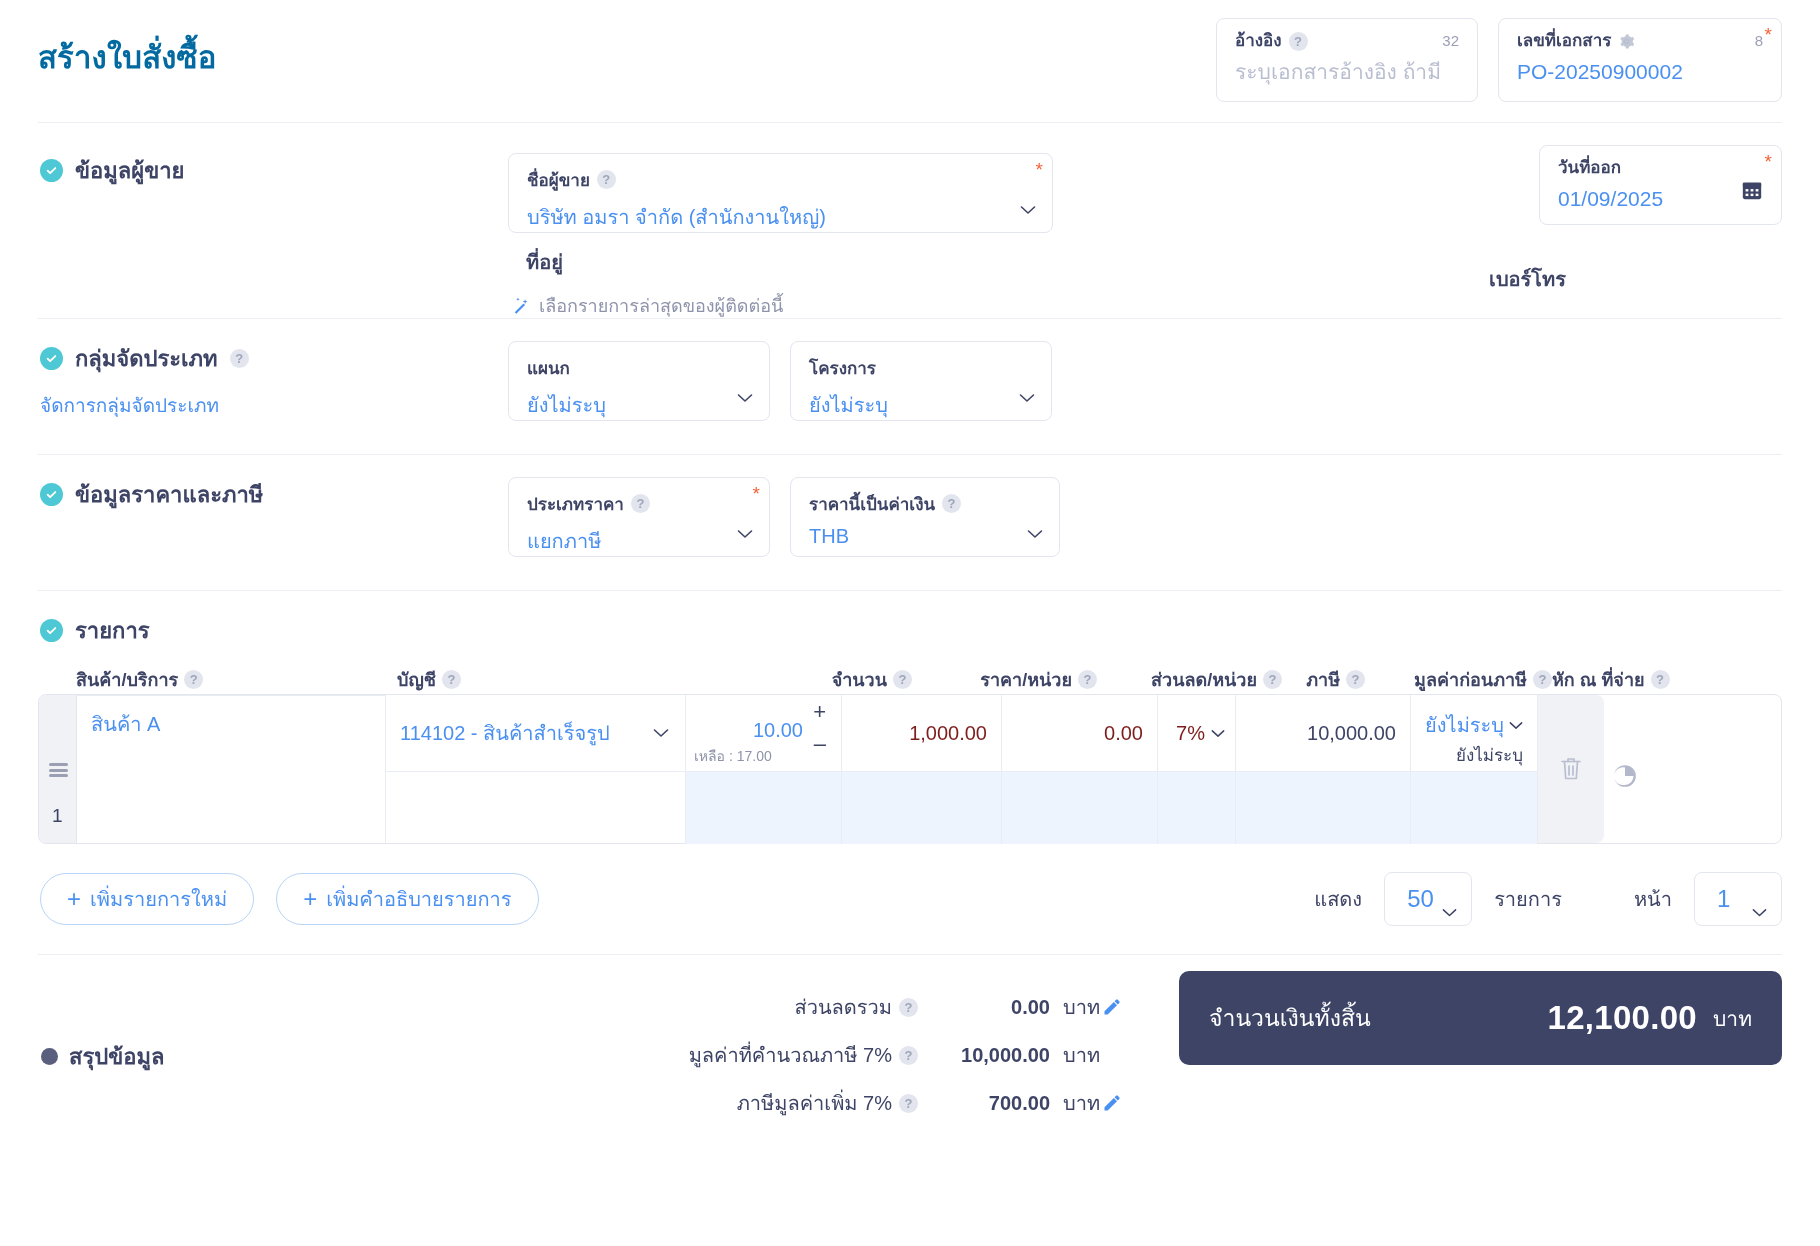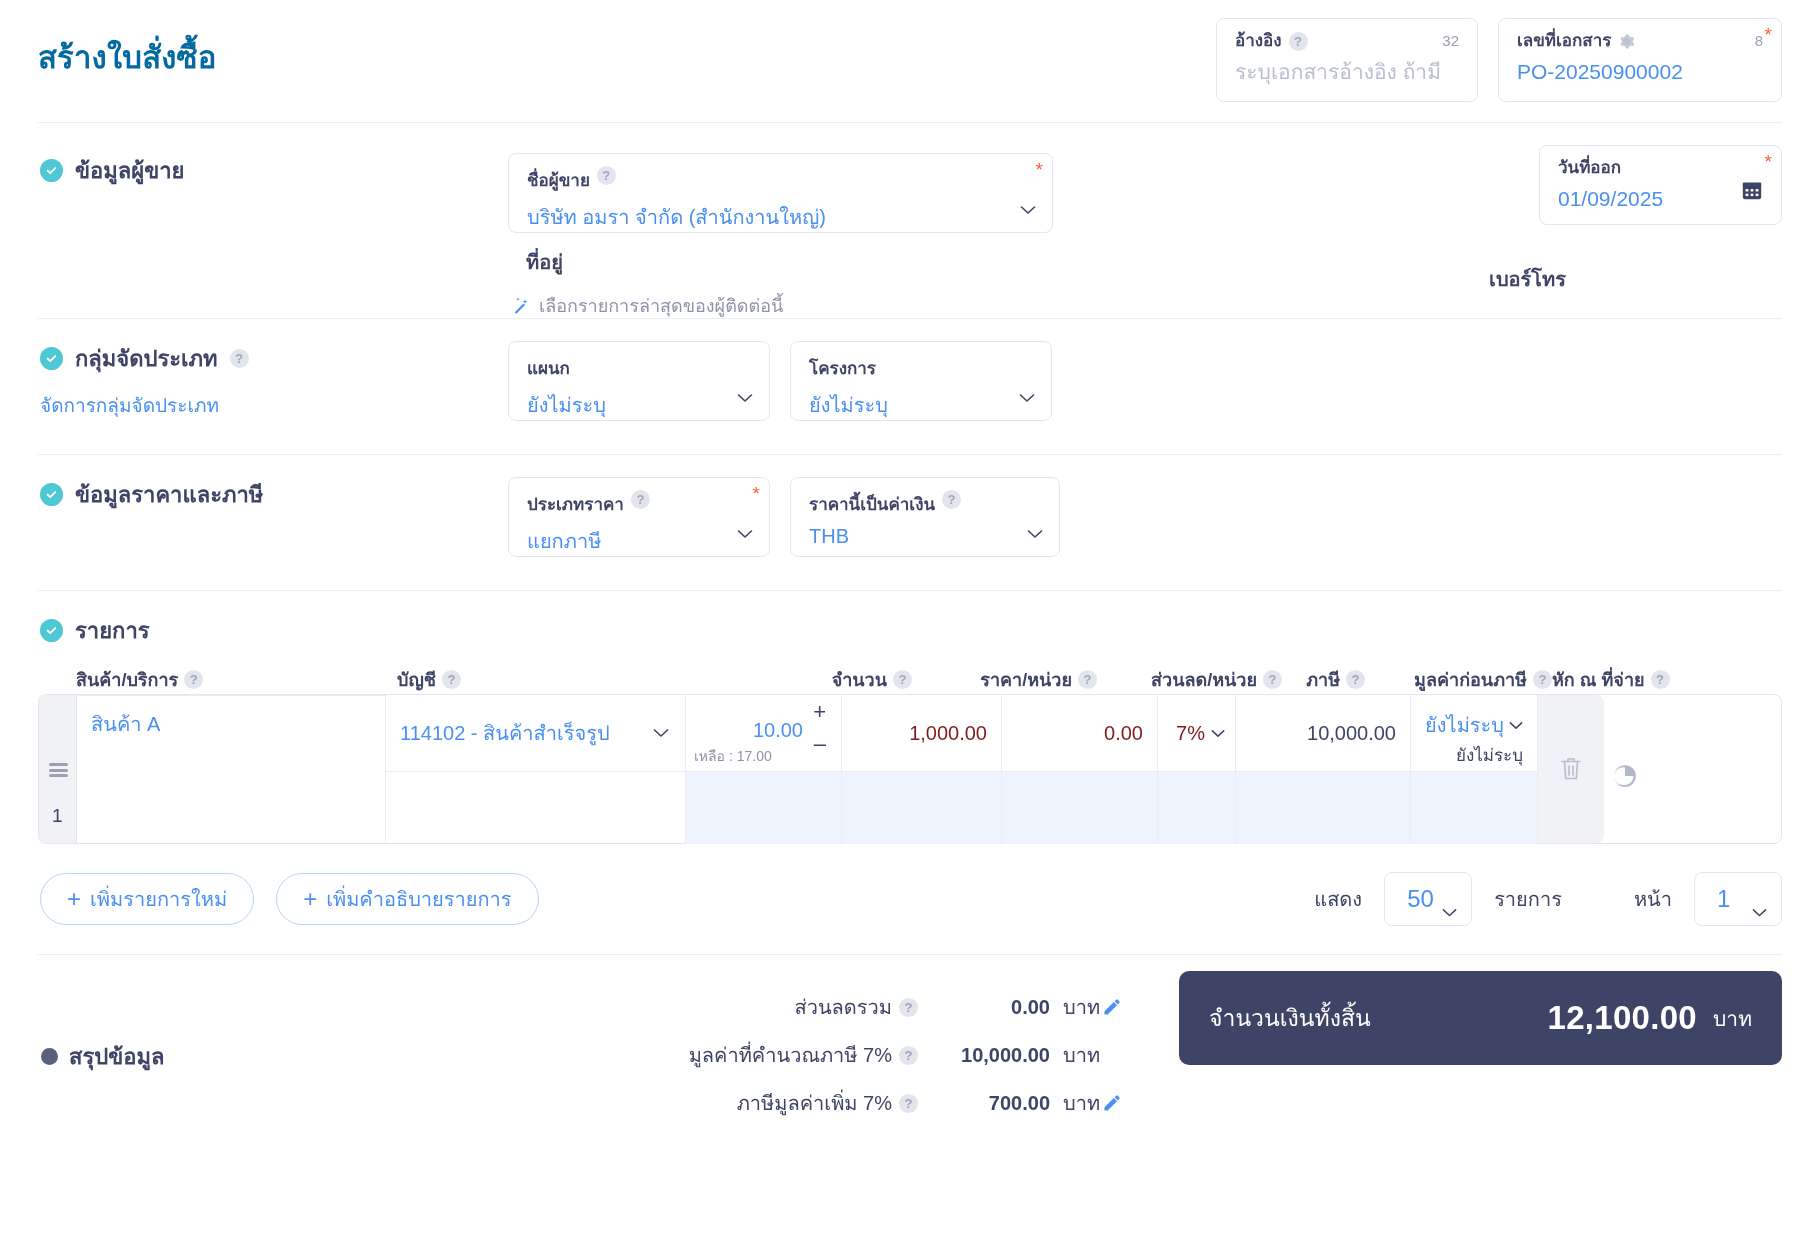--- a/index.html
+++ b/index.html
@@ -70,21 +70,21 @@
   .sect-title { font-size: 22px; font-weight: 600; color: #3e4466; }
   .sub-link {
     margin-top: 14px; margin-left: 0px; font-size: 19px; color: #4a90f0; cursor: pointer;
   }
 
   
   .dd {
     position: relative; border: 1px solid #e3e6ef; border-radius: 8px; background: #fff;
     padding: 12px 16px 12px 18px; height: 80px;
   }
-  .dd .fl { display: flex; gap: 7px; font-size: 17px; color: #3e4466; font-weight: 600; }
+  .dd .fl { display: flex; align-items: center; gap: 7px; font-size: 17px; color: #3e4466; font-weight: 600; }
   .dd .val { margin-top: 8px; font-size: 20px; color: #4a90f0; }
   .caret {
     position: absolute; right: 16px; bottom: 17px;
     width: 16px; height: 10px;
   }
   .caret svg { width: 16px; height: 10px; display: block; }
 
   
   #sect-vendor { height: 195px; padding-top: 30px; }
   #vendor-name-dd { width: 545px; }

